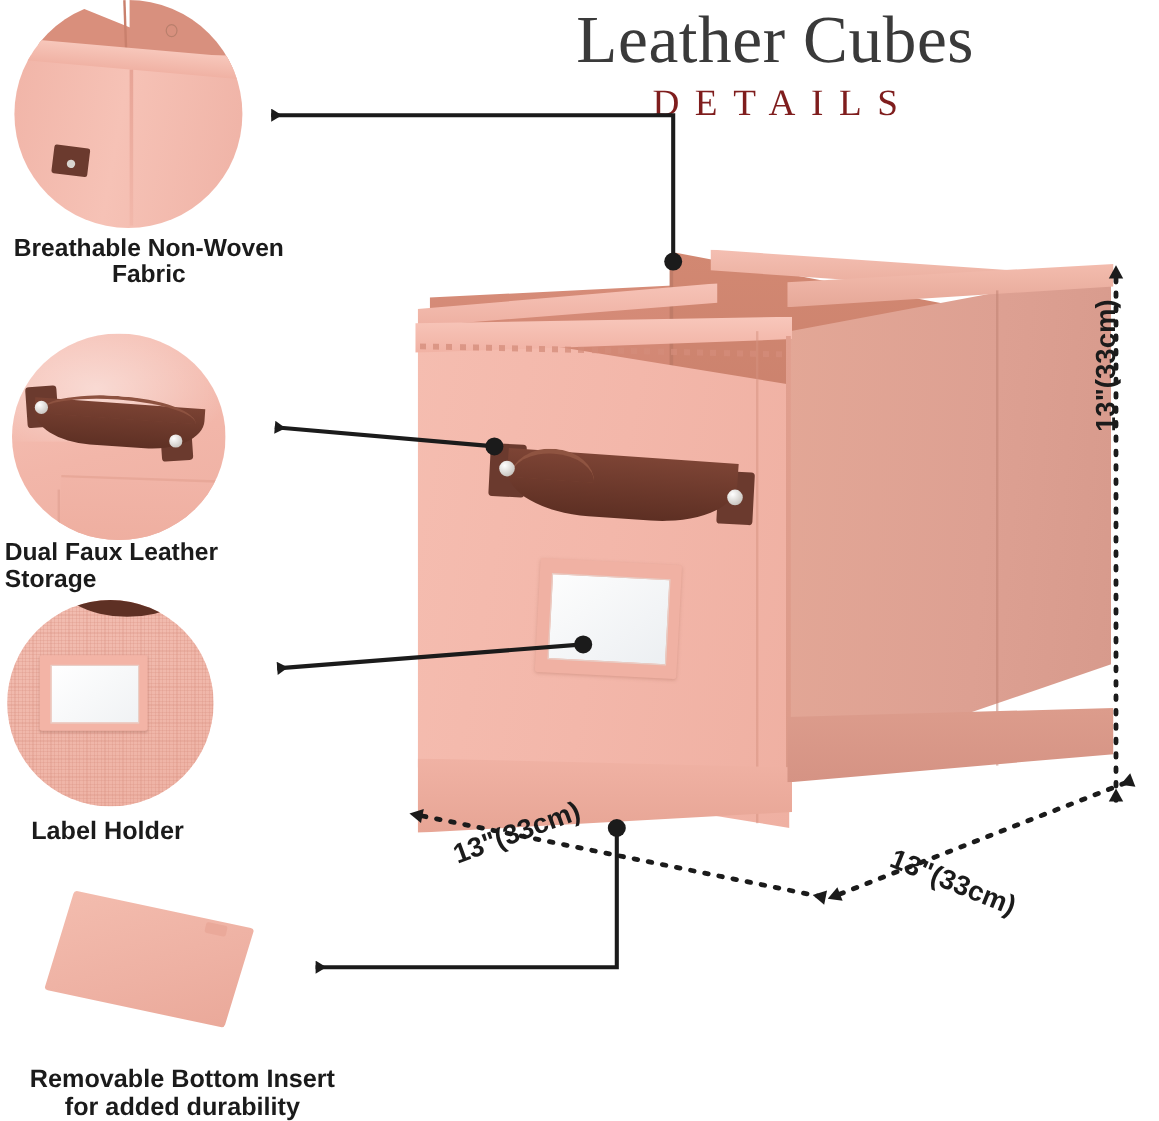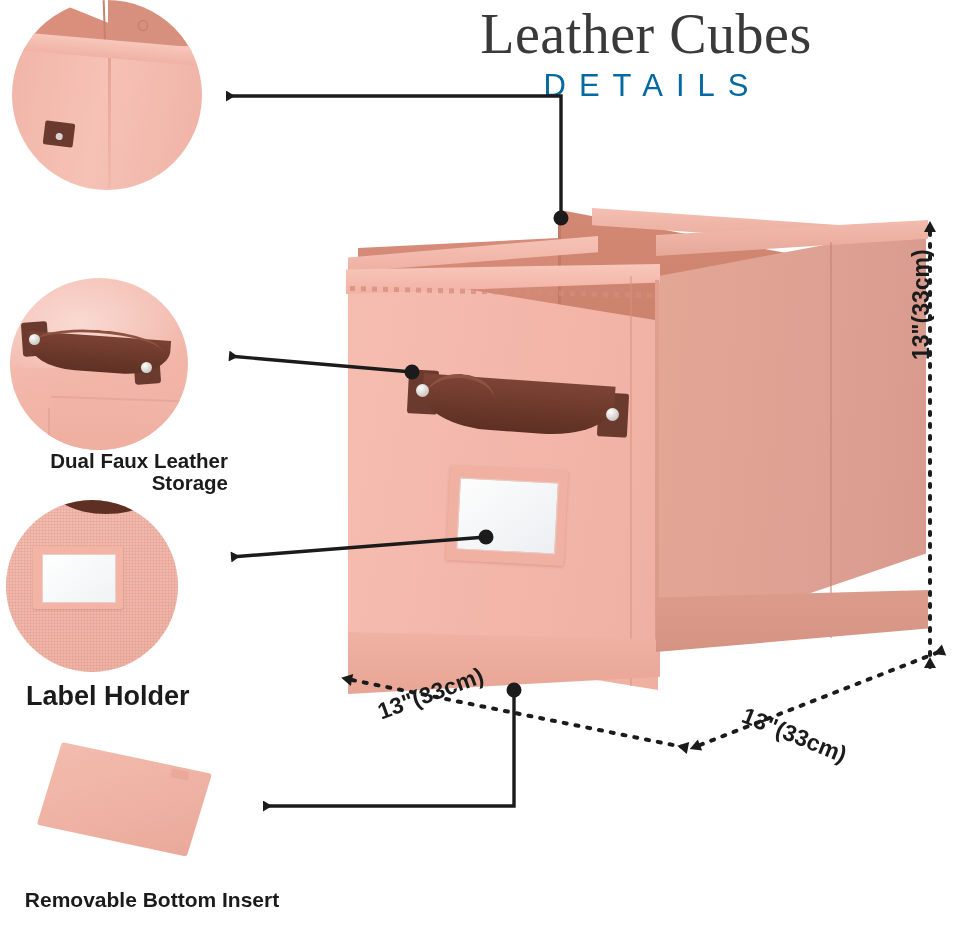--- a/index.html
+++ b/index.html
@@ -18,39 +18,39 @@
     text-align:center;
     font-family:"Liberation Serif",serif;
     font-size:56px;line-height:60px;
     color:#3a3a3a;
     letter-spacing:0.5px;
     white-space:nowrap;
   }
   .title-sub{
     position:absolute;left:406px;top:68px;width:480px;
     text-align:center;
-    font-family:Liberation Sans, sans-serif;
+    font-family:Liberation Serif, serif;
     font-size:31px;line-height:36px;
-    color:#0369a1;
+    color:#7f1d1d;
     letter-spacing:13px;
     text-indent:13px;
     white-space:nowrap;
   }
 
   
   .caption{
     position:absolute;
     font-family:"Liberation Sans",sans-serif;
     font-weight:bold;
     color:#1b1b1b;
     line-height:1.08;
   }
   .cap-fabric{left:0px;top:196px;width:248px;text-align:center;font-size:20.5px;}
-  .cap-handles{left:4px;top:450px;width:224px;text-align:right;font-size:20.5px;}
-  .cap-label{left:26px;top:682px;width:230px;text-align:left;font-size:27px;}
+  .cap-handles{left:4px;top:450px;width:224px;text-align:left;font-size:20.5px;}
+  .cap-label{left:26px;top:682px;width:230px;text-align:left;font-size:21px;}
   .cap-insert{left:6px;top:878px;width:292px;text-align:center;font-size:21px;margin-top:11px;}
 
   
   .circle{
     position:absolute;border-radius:50%;overflow:hidden;
   }
   
   #circle-fabric{left:12px;top:0px;width:190px;height:190px;}
   #circle-fabric .c-bg{
     position:absolute;inset:0;
@@ -335,20 +335,24 @@
     <div class="inner-right"></div>
     <div class="inner-seam"></div>
     <div class="outer-wall"></div>
     <div class="rim"></div>
     <div class="corner-edge"></div>
     <div class="grommet"></div>
     <div class="tab">
       <div class="rivet"></div>
     </div>
   </div>
+  <div class="caption cap-fabric">
+    <div>Breathable Non-Woven</div>
+    <div>Fabric</div>
+  </div>
 
   <div class="circle" id="circle-handle">
     <div class="c-bg"></div>
     <div class="hl"></div>
     <div class="panel-bot"></div>
     <div class="seam-bot"></div>
     <div class="anchor l"></div>
     <div class="anchor r"></div>
     <div class="strap"></div>
     <div class="strap-top"></div>
@@ -369,20 +373,21 @@
   <div class="caption cap-label">
     <div>Label Holder</div>
   </div>
 
   <div id="insert">
     <div class="sheet"></div>
     <div class="tab"></div>
   </div>
   <div class="caption cap-insert">
     <div>Removable Bottom Insert</div>
+    <div>for added durability</div>
   </div>
 
   <div id="cube">
     <div class="cube-part interior-left"></div>
     <div class="cube-part interior-right"></div>
     <div class="cube-part interior-seam"></div>
 
     <div class="cube-part rim-back-left"></div>
     <div class="cube-part rim-back-right"></div>
 

